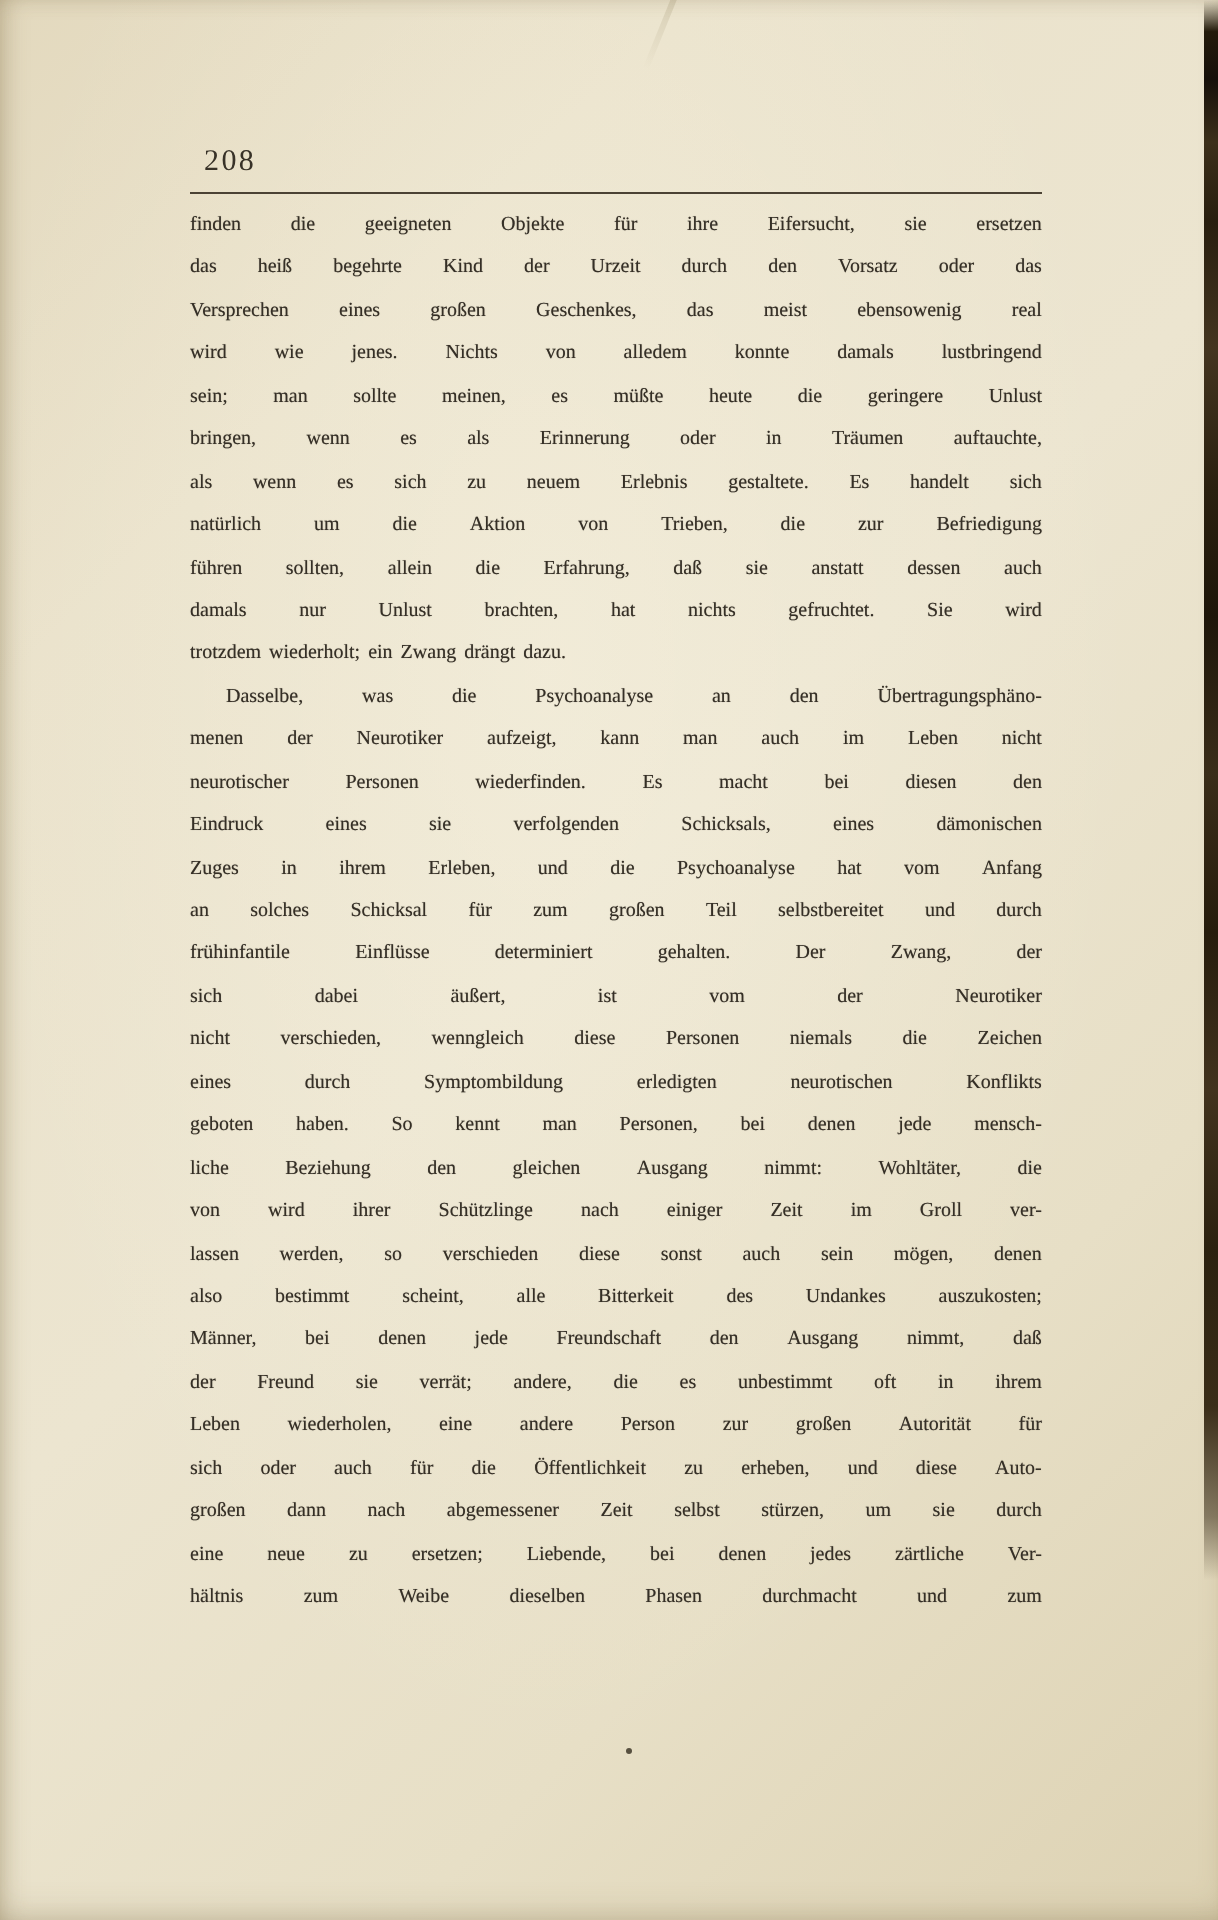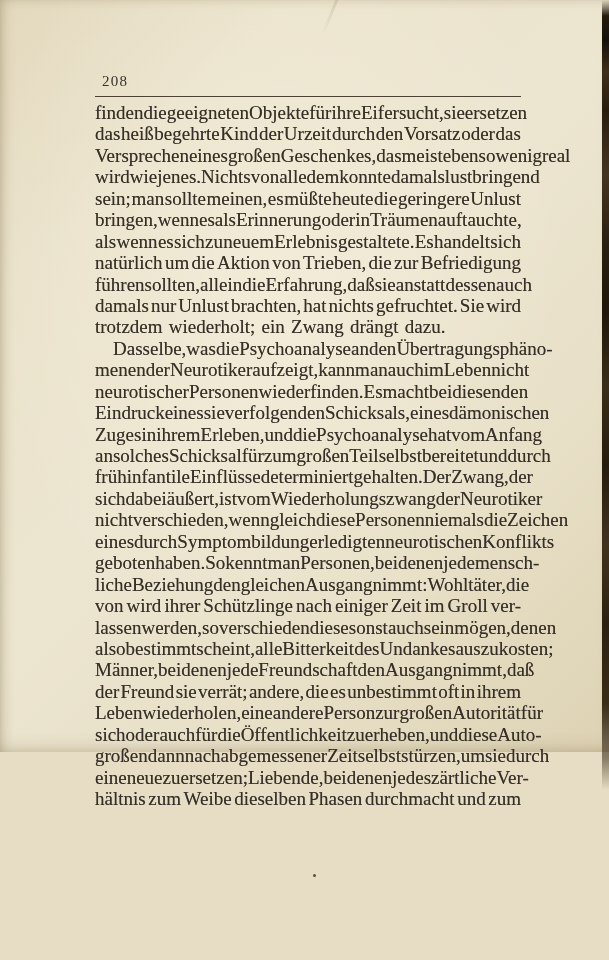--- a/index.html
+++ b/index.html
@@ -10,21 +10,21 @@
     overflow: hidden;
   }
   body {
     font-family: "Liberation Serif", "DejaVu Serif", serif;
     background: #e6ddc4;
   }
   .scan-page {
     position: absolute;
     inset: 0;
     width: 609px;
-    height: 752px;
+    height: 960px;
     background:
       radial-gradient(ellipse at 45% 35%, rgba(255,252,238,0.30), rgba(255,252,238,0) 62%),
       linear-gradient(135deg, #e3d9be 0%, #eae2cb 22%, #ece5d0 48%, #e7dfc6 74%, #ddd2b3 100%);
     box-shadow:
       inset 7px 0 14px -7px rgba(110, 90, 50, 0.35),
       inset 0 -9px 18px -9px rgba(110, 90, 50, 0.30),
       inset 0 6px 12px -8px rgba(120, 100, 60, 0.20);
   }
   
   .edge-strip {
@@ -101,21 +101,21 @@
     width: 426px;
     height: 1.4px;
     background: #4b4234;
   }
   .text-block {
     position: absolute;
     top: 102px;
     left: 95px;
     width: 426px;
     color: #352f26;
-    font-size: 19px;
+    font-size: 10px;
     overflow: visible;
     text-shadow: 0 0 0.4px rgba(53, 47, 38, 0.55);
   }
   .line {
     height: 21.45px;
     line-height: 21.45px;
     white-space: nowrap;
   }
   .line.just {
     display: flex;
@@ -330,21 +330,20 @@
         <span>Der</span>
         <span>Zwang,</span>
         <span>der</span>
       </div>
       <div class="line just">
         <span>sich</span>
         <span>dabei</span>
         <span>äußert,</span>
         <span>ist</span>
         <span>vom</span>
-        <span>Wiederholungszwang</span>
         <span>der</span>
         <span>Neurotiker</span>
       </div>
       <div class="line just">
         <span>nicht</span>
         <span>verschieden,</span>
         <span>wenngleich</span>
         <span>diese</span>
         <span>Personen</span>
         <span>niemals</span>

